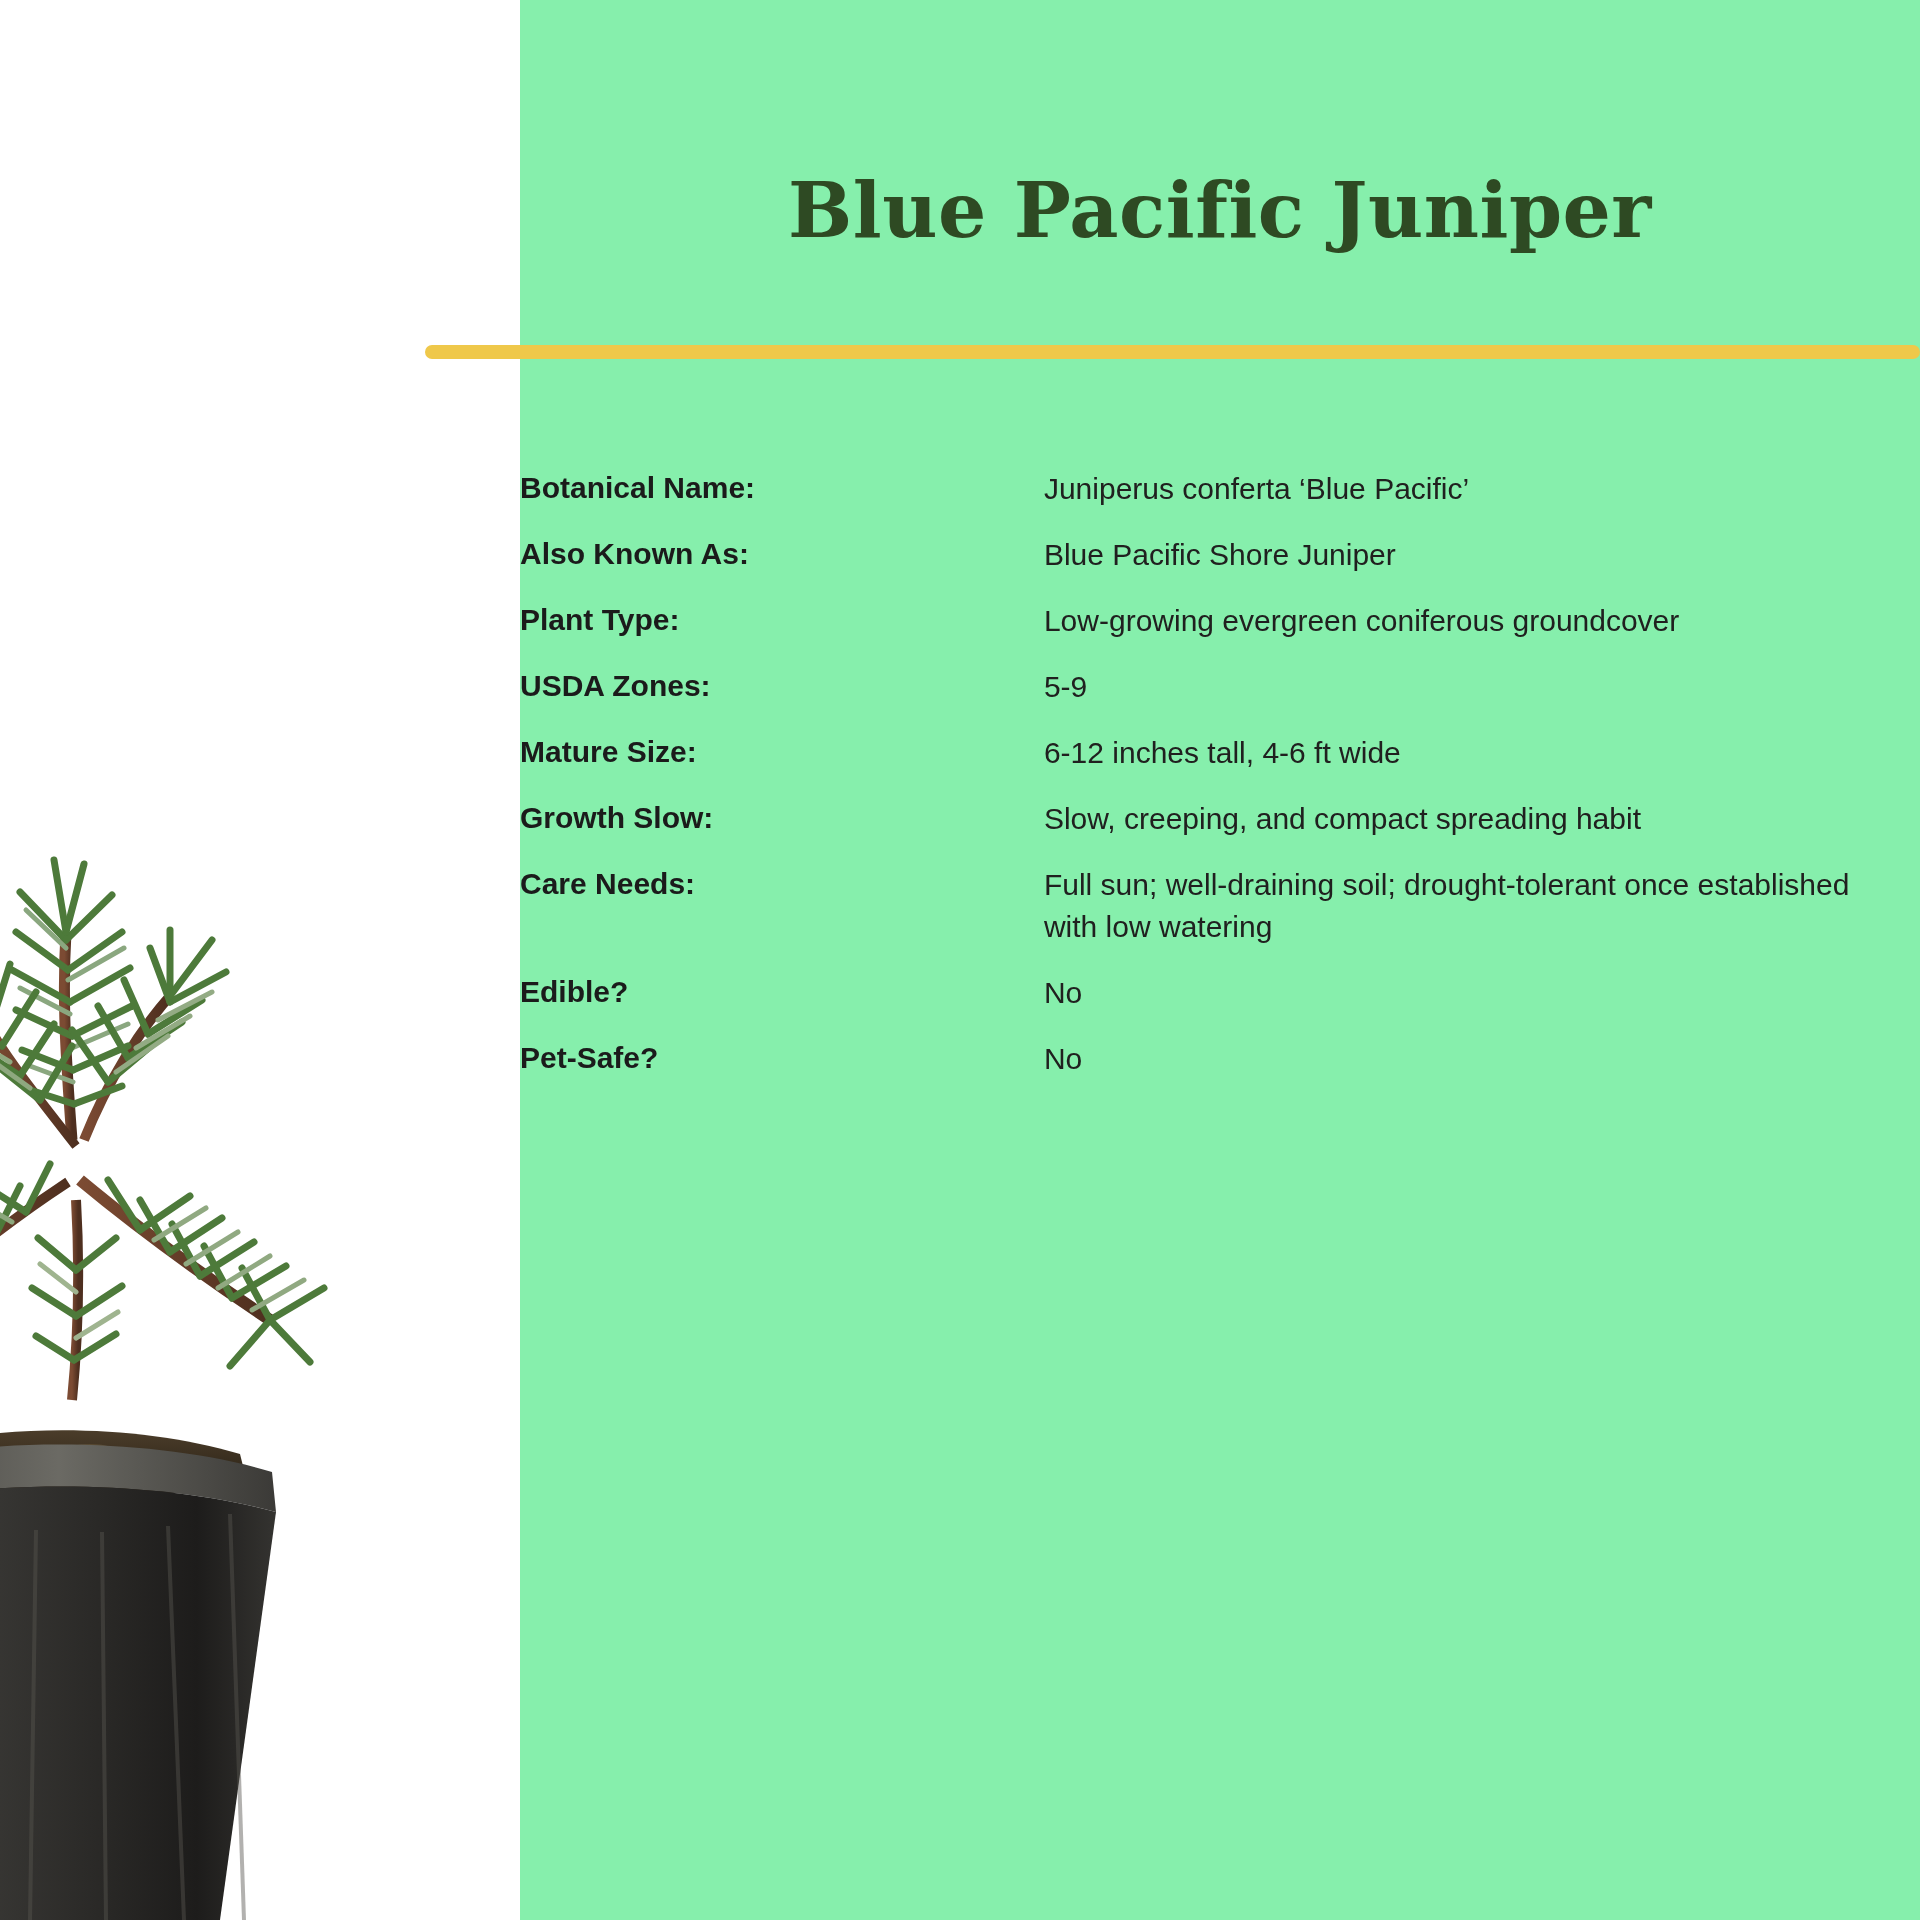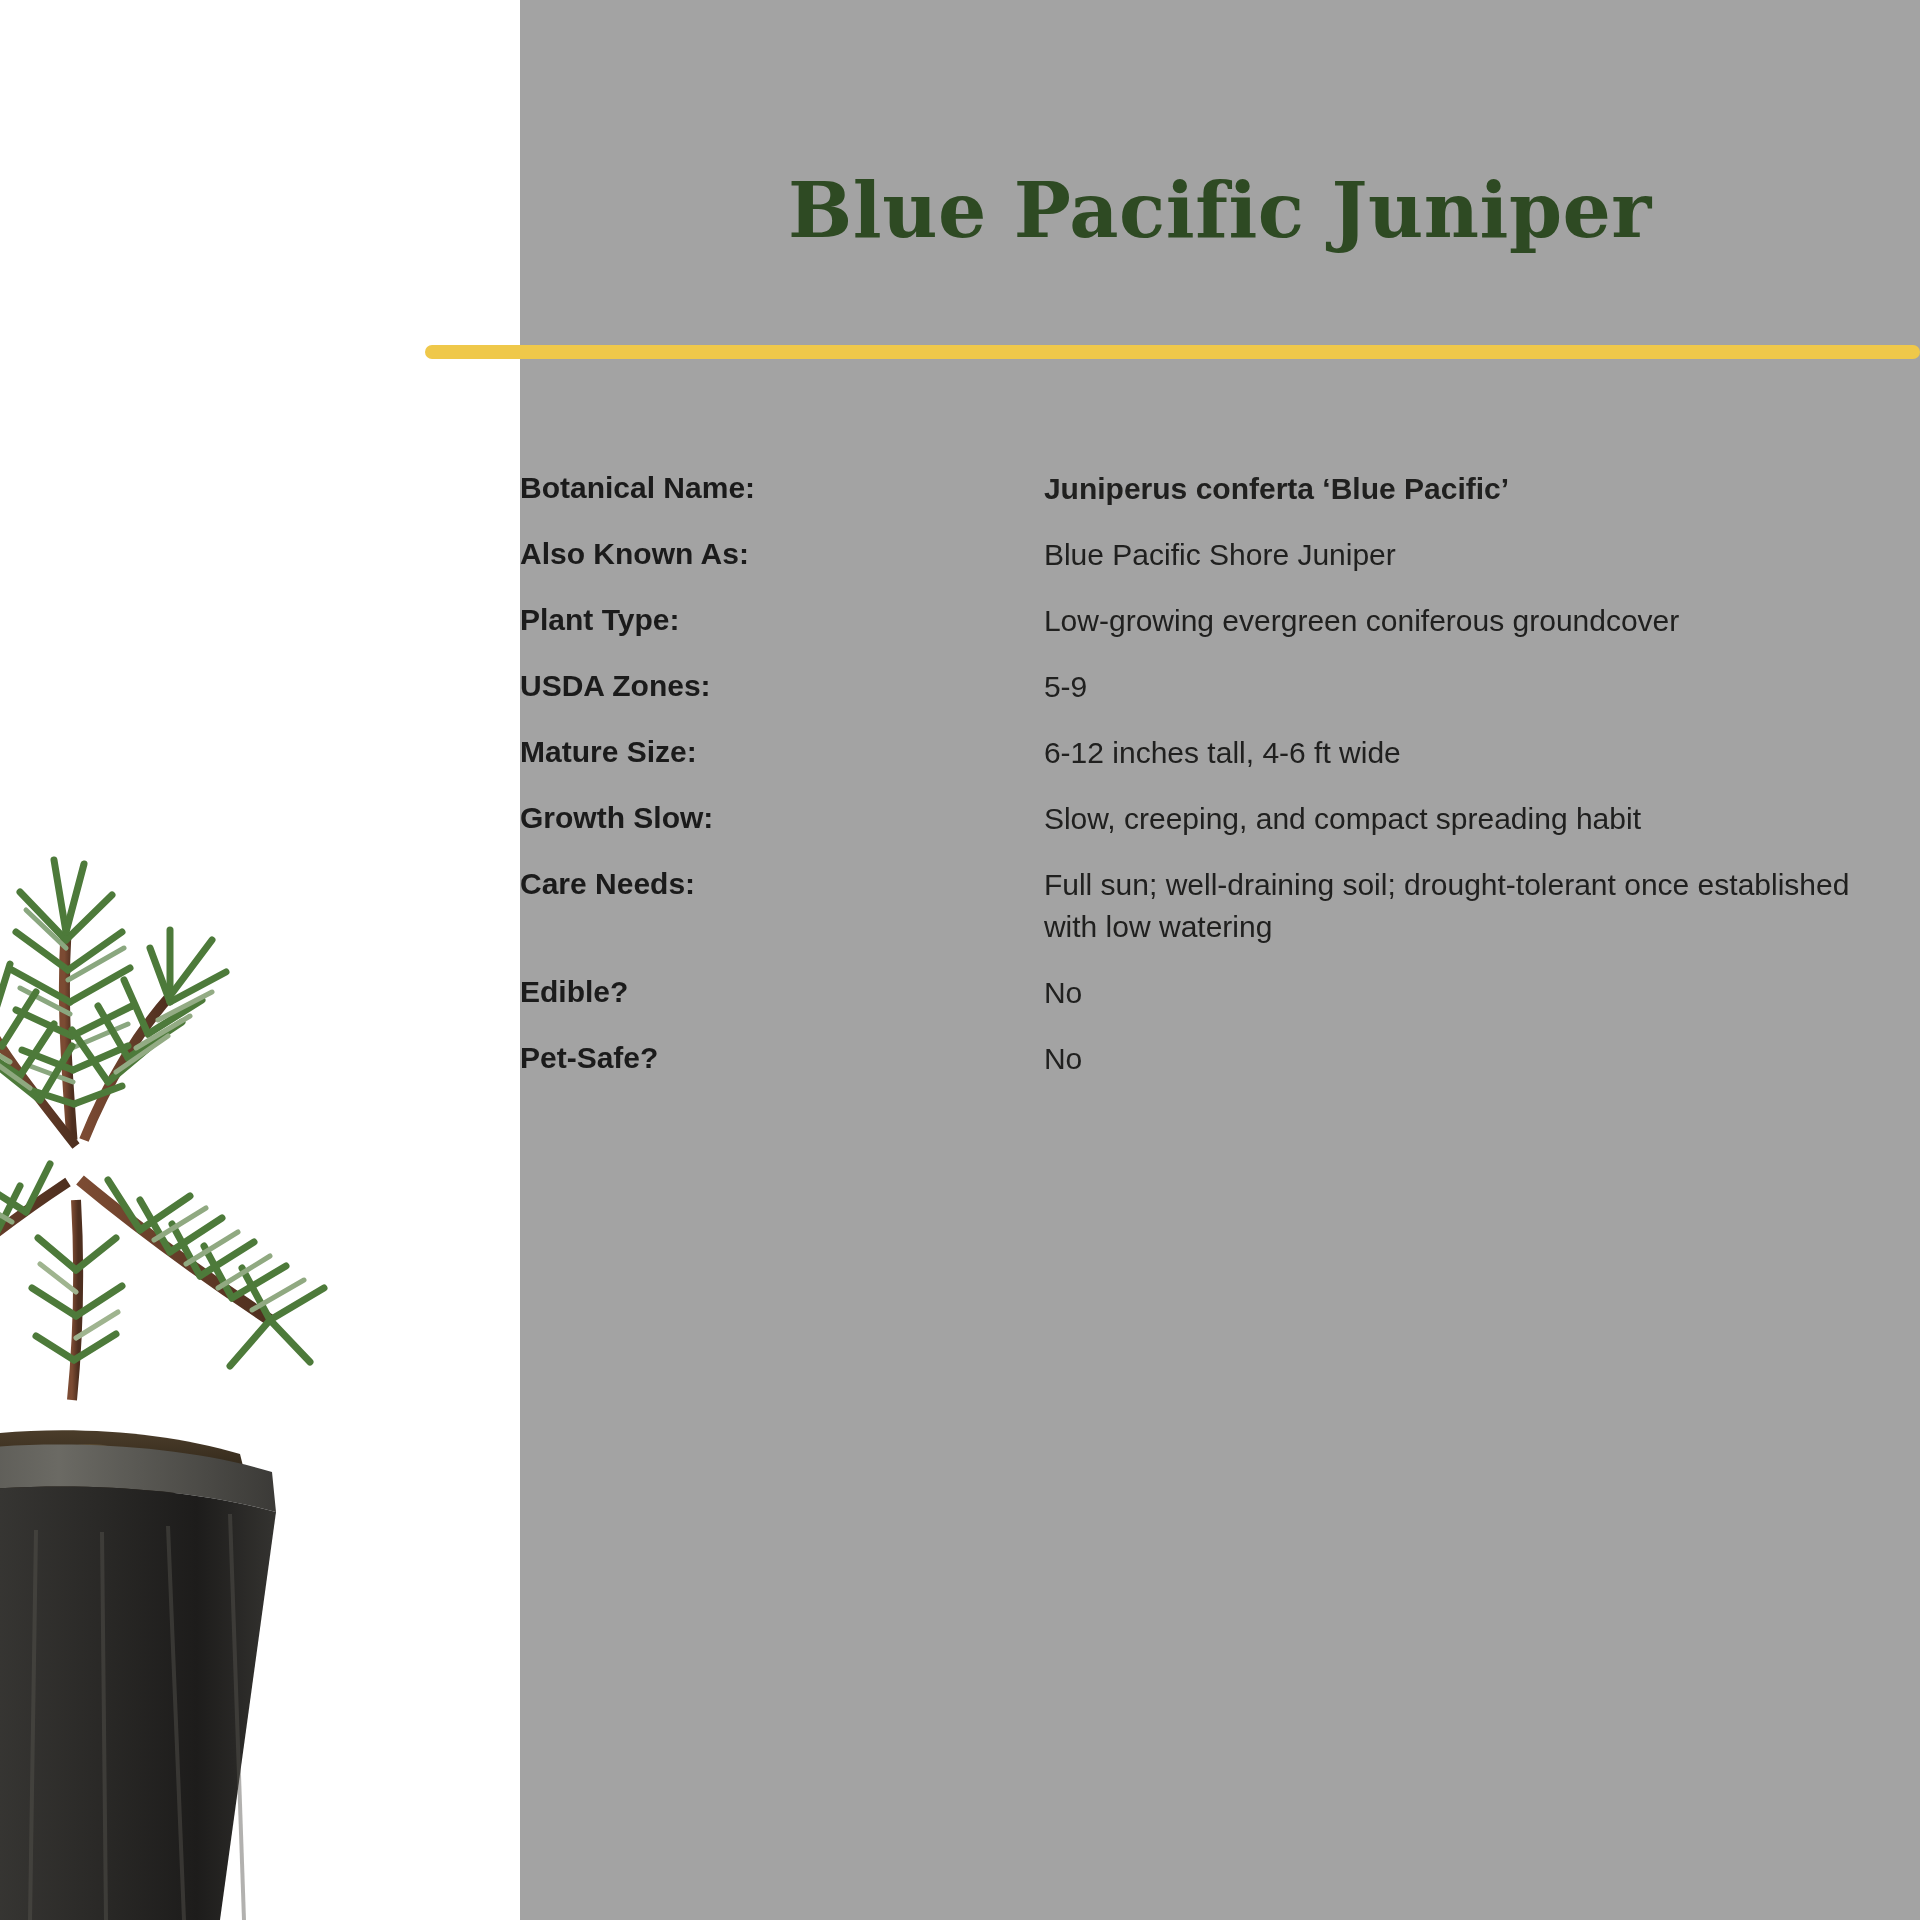--- a/index.html
+++ b/index.html
@@ -5,21 +5,21 @@
   * { margin:0; padding:0; box-sizing:border-box; }
   html, body {
     width:1920px; height:1920px;
     background:#ffffff;
     font-family:"Liberation Sans", sans-serif;
     overflow:hidden;
   }
   .page {
     position:relative;
     width:1920px; height:1920px;
-    background:#a3a3a3;
+    background:#86efac;
   }
 
   
   .photo-panel {
     position:absolute;
     left:0; top:0;
     width:520px; height:1920px;
     overflow:hidden;
     background:#ffffff;
   }
@@ -264,21 +264,21 @@
 
   <div class="content">
 
     <div class="title">Blue Pacific Juniper</div>
     <div class="rule"></div>
 
     <table class="spec-table">
       <tbody>
         <tr>
           <td class="label">Botanical Name:</td>
-          <td class="value" style="width:520px;font-weight:bold;">Juniperus conferta ‘Blue Pacific’</td>
+          <td class="value" style="width:520px;">Juniperus conferta ‘Blue Pacific’</td>
         </tr>
         <tr>
           <td class="label">Also Known As:</td>
           <td class="value">Blue Pacific Shore Juniper</td>
         </tr>
         <tr>
           <td class="label">Plant Type:</td>
           <td class="value" style="width:520px;margin-left:24px;">Low-growing evergreen coniferous groundcover</td>
         </tr>
         <tr>

